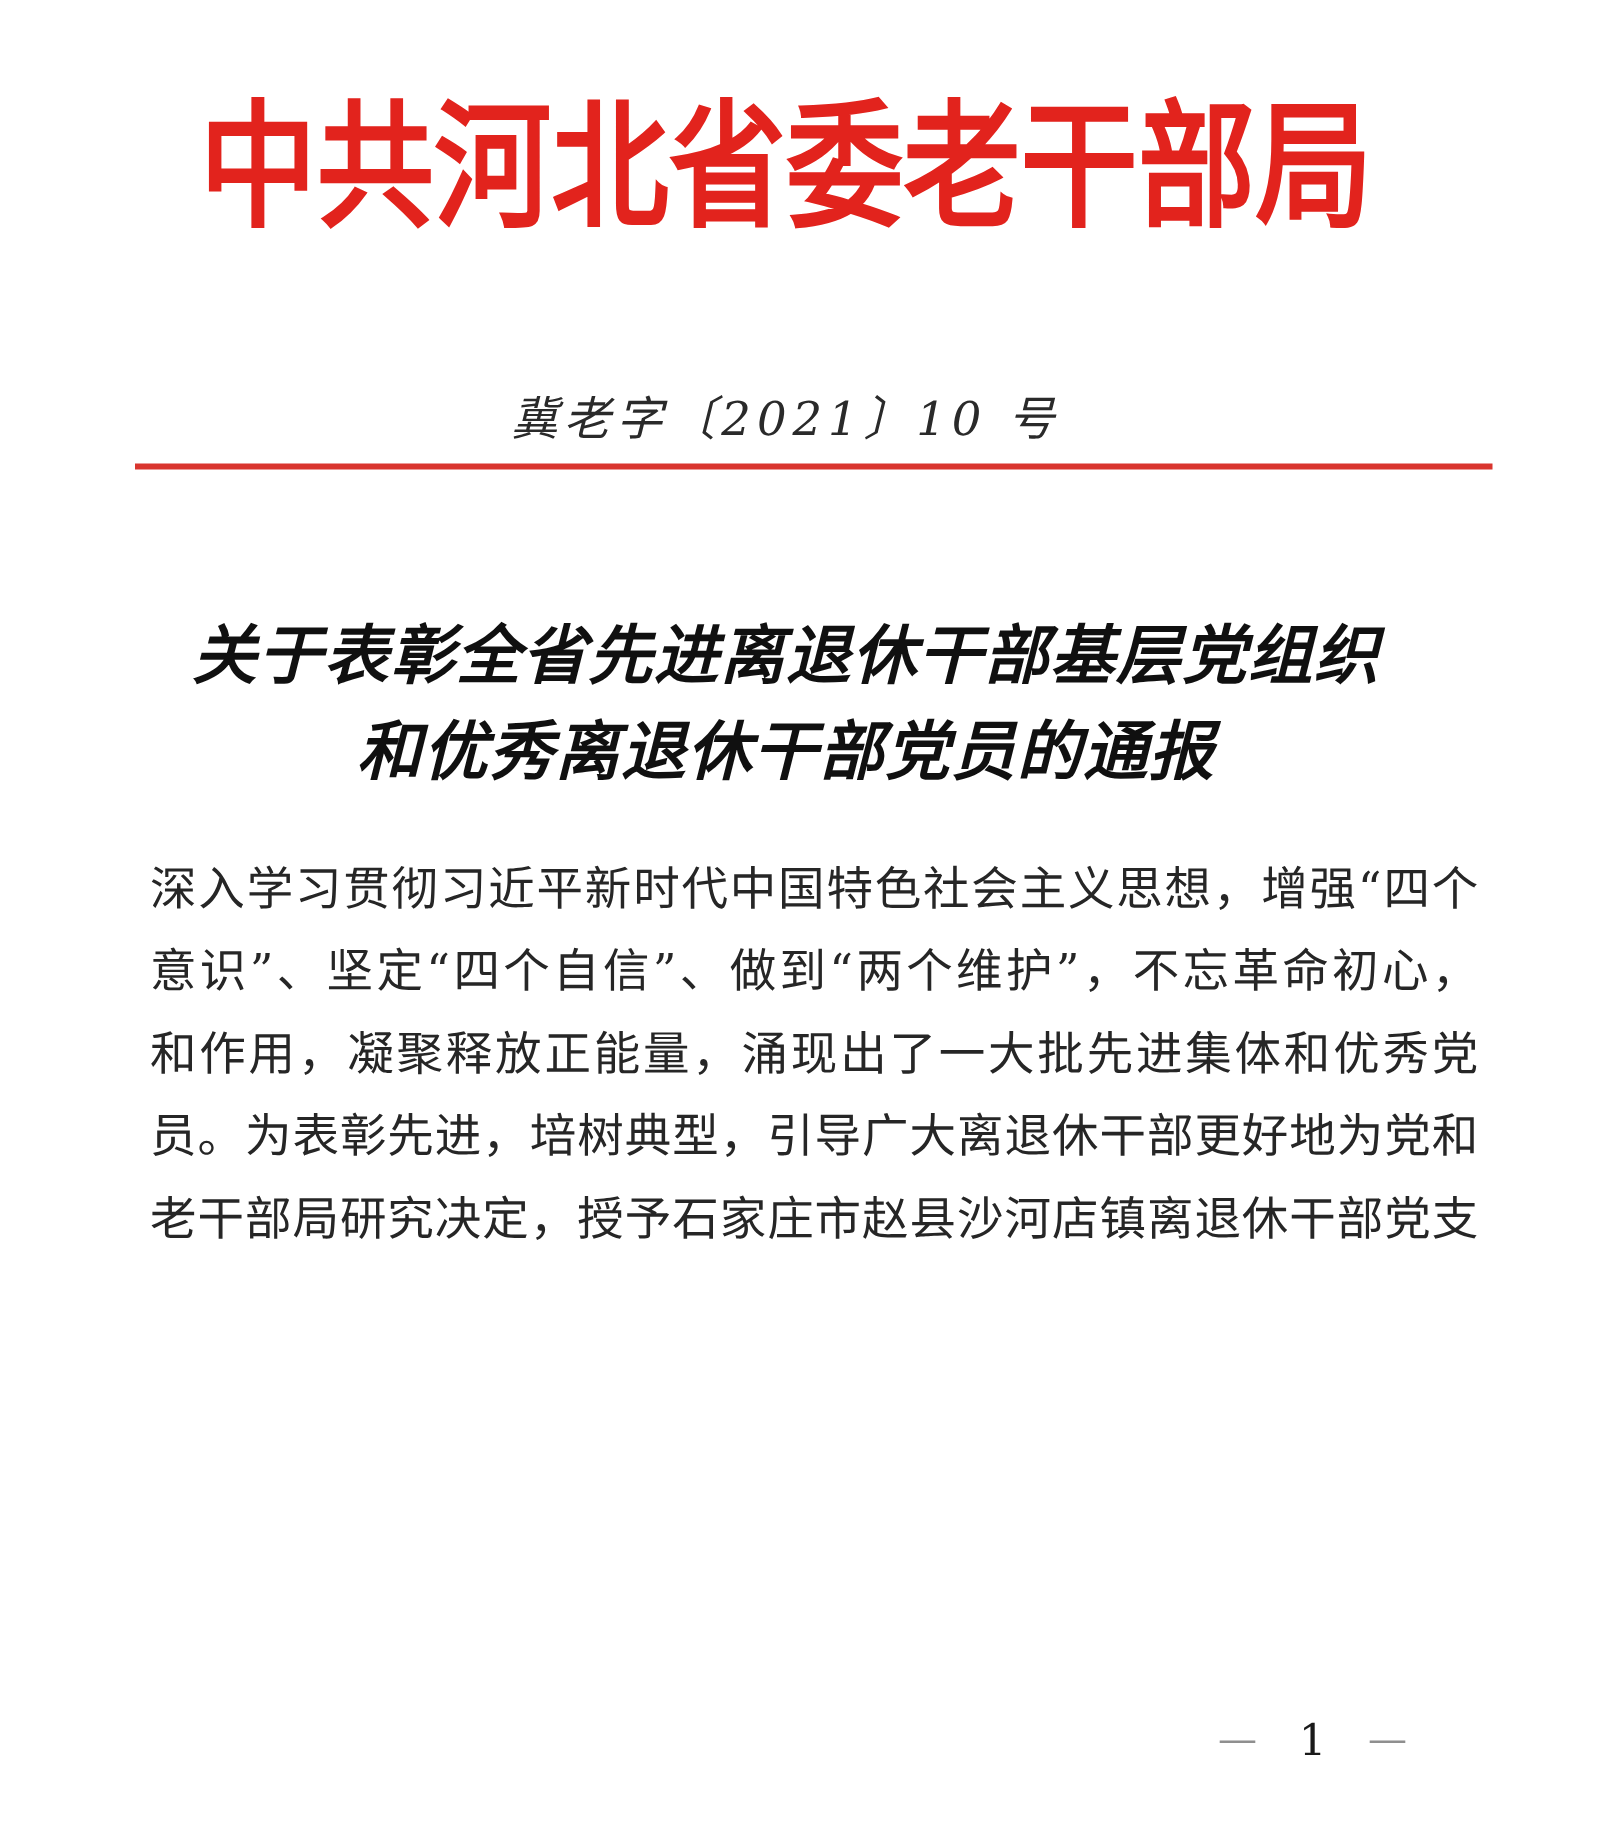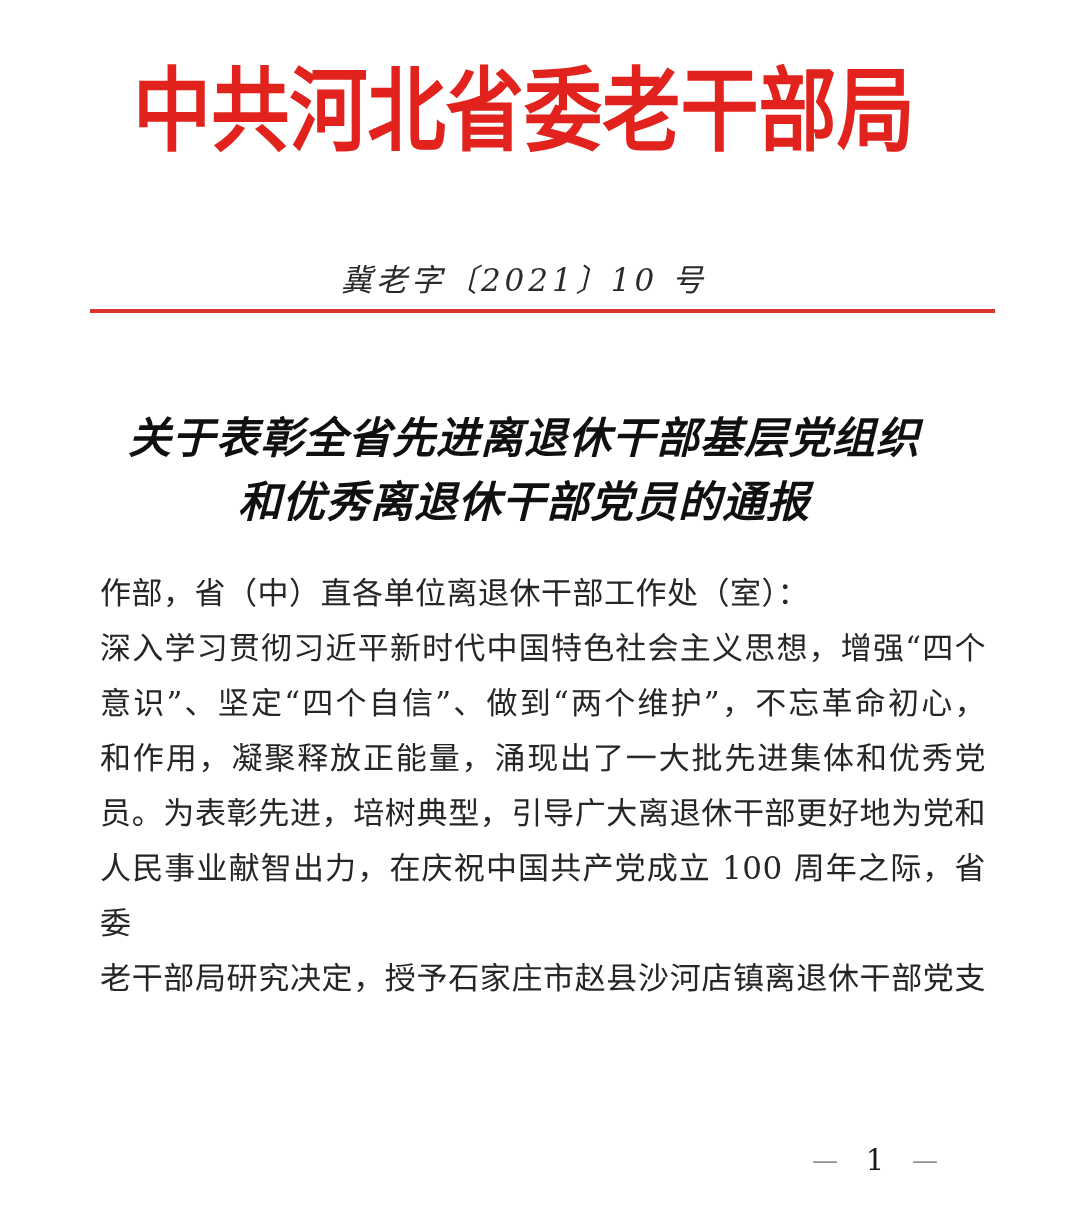--- a/index.html
+++ b/index.html
@@ -127,26 +127,24 @@
   <div class="docnum">冀老字〔2021〕10 号</div>
 
   <div class="red-rule"></div>
 
   <div class="doc-title">
     <div>关于表彰全省先进离退休干部基层党组织</div>
     <div>和优秀离退休干部党员的通报</div>
   </div>
 
   <div class="body-text">
-    <div class="body-line">作部，省（中）直各单位离退休干部工作处（室）：</div>
     <div class="body-line fill">深入学习贯彻习近平新时代中国特色社会主义思想，增强“四个</div>
     <div class="body-line fill">意识”、坚定“四个自信”、做到“两个维护”，不忘革命初心，</div>
     <div class="body-line fill">和作用，凝聚释放正能量，涌现出了一大批先进集体和优秀党</div>
     <div class="body-line fill">员。为表彰先进，培树典型，引导广大离退休干部更好地为党和</div>
-    <div class="body-line fill">人民事业献智出力，在庆祝中国共产党成立 100 周年之际，省委</div>
     <div class="body-line fill">老干部局研究决定，授予石家庄市赵县沙河店镇离退休干部党支</div>
   </div>
 
   <div class="pagefoot">
     <span class="dash">—</span>
     <span class="num">1</span>
     <span class="dash">—</span>
   </div>
 
 </div>

